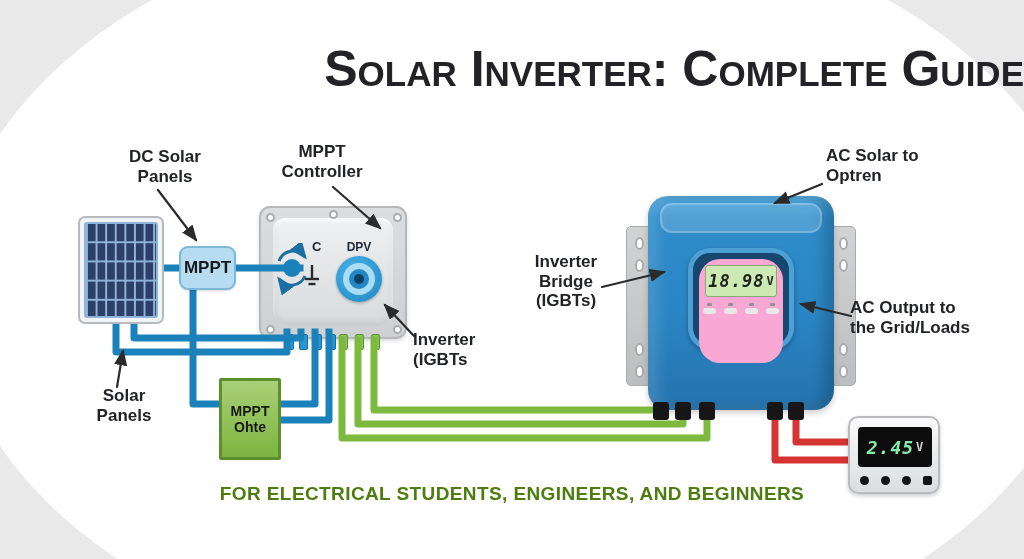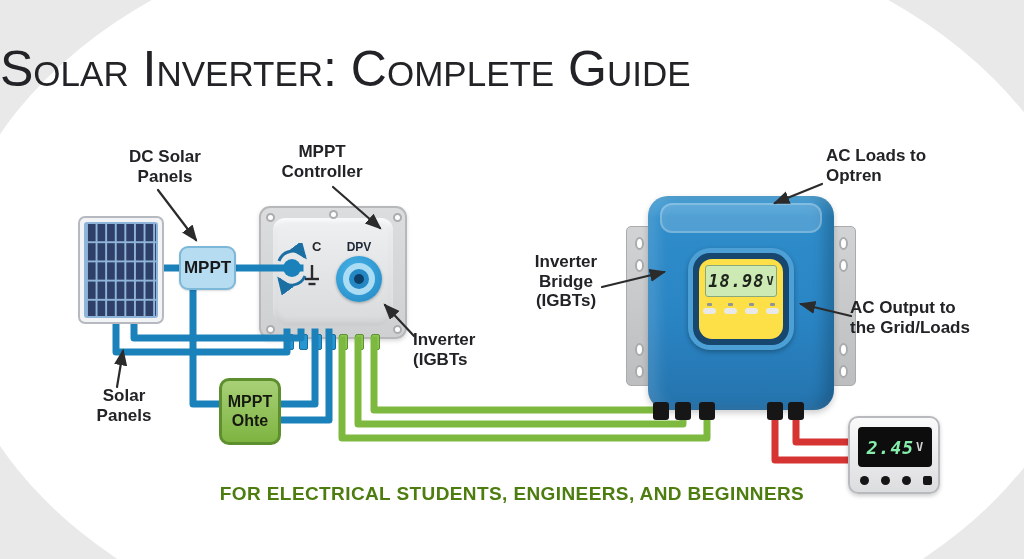--- a/index.html
+++ b/index.html
@@ -5,21 +5,21 @@
   :root{
     --wire_dc_blue:#1b81ba; --wire_output_green:#7cb93e; --wire_ac_red:#d63333;
     --inverter_body_blue:#2a85c4; --mppt_box_blue:#b5dcf0; --charge_box_green:#8fbf52;
     --solar_cell_navy:#2e4067; --lcd_green:#cde9b4; --meter_screen_black:#0d0d0d;
     --background_gray:#e9e9ea; --canvas_white:#ffffff; --text_dark:#1d1d1f;
   }
   *{margin:0;padding:0;box-sizing:border-box;}
   html,body{width:1024px;height:559px;overflow:hidden;}
   body{position:relative;background:var(--background_gray);font-family:"Liberation Sans",sans-serif;color:var(--text_dark);}
   .blob{position:absolute;left:-50px;top:-90px;width:1140px;height:760px;background:var(--canvas_white);border-radius:50%;z-index:1;}
-  .title{position:absolute;left:0;top:40px;width:1024px;text-align:left;font-size:50px;font-weight:400;font-variant:small-caps;letter-spacing:0px;color:#232327;z-index:4;}
+  .title{position:absolute;left:0;top:40px;width:1024px;text-align:right;font-size:50px;font-weight:700;font-variant:small-caps;letter-spacing:0px;color:#232327;z-index:4;}
   .footer{position:absolute;left:0;top:483px;width:1024px;text-align:center;font-size:19px;font-weight:700;letter-spacing:.4px;color:#4d7c0f;z-index:4;}
   .lbl{position:absolute;font-size:17px;font-weight:600;line-height:1.16;color:#222326;z-index:9;}
   .ctr{text-align:center;}
   svg.wires,svg.arrows{position:absolute;left:0;top:0;pointer-events:none;}
   svg.wires{z-index:5;} svg.arrows{z-index:9;}
   .wire{fill:none;stroke-width:7;stroke-linejoin:round;stroke-linecap:square;}
   .wire-blue{stroke:var(--wire_dc_blue);}
   .wire-green{stroke:var(--wire_output_green);}
   .wire-red{stroke:var(--wire_ac_red);}
   .arrow{fill:none;stroke:#2b2b2b;stroke-width:2.2;stroke-linecap:round;}
@@ -47,36 +47,36 @@
   .knob-label{font-size:12px;font-weight:700;color:#1d2736;}
   .knob{position:relative;margin:2px auto 0;width:46px;height:46px;border-radius:50%;background:radial-gradient(circle at 40% 35%,#49b4e8,#1f86c2);box-shadow:0 1px 3px rgba(0,0,0,.3);}
   .knob .r1{position:absolute;left:7px;top:7px;width:32px;height:32px;border-radius:50%;background:#aadcf4;}
   .knob .r2{position:absolute;left:13px;top:13px;width:20px;height:20px;border-radius:50%;background:#2388c4;}
   .knob .r3{position:absolute;left:18px;top:18px;width:10px;height:10px;border-radius:50%;background:#0d3f66;}
   .pin{position:absolute;width:9px;height:16px;top:126px;border-radius:2px;z-index:4;}
   .pin.b{background:#2796d2;border:1px solid #176d9c;}
   .pin.g{background:#8cc755;border:1px solid #5d8f2e;}
 
   
-  .charge{position:absolute;left:219px;top:378px;width:62px;height:67px;background:linear-gradient(180deg,#a8d077,#7eb441);
-    border:3px solid #5d8f2e;border-radius:10px;display:flex;align-items:center;justify-content:center;text-align:center;
-    font-size:16px;font-weight:600;color:#15190f;line-height:1.15;z-index:8;}
+  .charge{position:absolute;left:219px;top:378px;width:62px;height:82px;background:linear-gradient(180deg,#a8d077,#7eb441);
+    border:3px solid #5d8f2e;border-radius:2px;display:flex;align-items:center;justify-content:center;text-align:center;
+    font-size:14px;font-weight:600;color:#15190f;line-height:1.15;z-index:8;}
 
   
   .inverter{position:absolute;left:648px;top:196px;width:186px;height:214px;z-index:6;}
   .flange{position:absolute;width:26px;height:160px;top:30px;background:linear-gradient(180deg,#d2d3d5,#bcbec0);border:1px solid #a9abad;border-radius:5px;z-index:0;}
   .flange.l{left:-22px;} .flange.r{right:-22px;}
   .fhole{position:absolute;left:8px;width:9px;height:13px;border-radius:50%;background:#fff;border:2px solid #a9abad;}
   .inv-body{position:absolute;left:0;top:0;width:186px;height:214px;border-radius:20px;
     background:linear-gradient(180deg,#4ba6de 0%,#2f8dca 10%,var(--inverter_body_blue) 55%,#2473ad 100%);
     box-shadow:inset -9px 0 14px rgba(0,0,0,.20), inset 9px 0 14px rgba(255,255,255,.14), 0 3px 6px rgba(0,0,0,.2);z-index:1;}
   .inv-band{position:absolute;left:12px;top:7px;width:162px;height:30px;border-radius:12px;background:rgba(255,255,255,.17);border:2px solid rgba(255,255,255,.22);}
   .bezel{position:absolute;left:40px;top:52px;width:106px;height:102px;border-radius:22px;background:#4da0d6;padding:5px;box-shadow:0 2px 5px rgba(0,0,0,.3);}
   .bezel-in{width:96px;height:92px;border-radius:17px;background:#17466e;padding:6px;}
-  .blackpanel{width:84px;height:80px;border-radius:13px;background:#fde047;padding-top:6px;}
+  .blackpanel{width:84px;height:104px;border-radius:21px;background:#f9a8d4;padding-top:6px;}
   .lcd{width:72px;height:32px;margin:0 auto;background:var(--lcd_green);border-radius:3px;border:1px solid #8aa878;
     display:flex;align-items:center;justify-content:center;gap:2px;}
   .seg{font-family:"DejaVu Sans Mono",monospace;font-style:italic;font-weight:700;font-size:17px;color:#1c241c;letter-spacing:1px;}
   .segunit{font-family:"DejaVu Sans Mono",monospace;font-weight:700;font-size:12px;color:#222b22;}
   .btnrow{display:flex;justify-content:center;gap:8px;margin-top:6px;}
   .btncol{display:flex;flex-direction:column;align-items:center;gap:2px;}
   .btnmark{width:5px;height:3px;background:#8e9498;border-radius:1px;}
   .btnpill{width:13px;height:6px;background:#e8e8e8;border-radius:3px;}
   .term{position:absolute;top:206px;width:16px;height:18px;background:#161616;border-radius:3px;z-index:2;}
 
@@ -228,21 +228,21 @@
     <div class="mdot"></div>
     <div class="msq"></div>
   </div>
 </div>
 
 <div class="lbl ctr" style="left:110px;top:147px;width:110px;">DC Solar Panels</div>
 <div class="lbl ctr" style="left:262px;top:142px;width:120px;">MPPT Controller</div>
 <div class="lbl ctr" style="left:84px;top:386px;width:80px;">Solar Panels</div>
 <div class="lbl" style="left:413px;top:330px;width:80px;">Inverter (IGBTs</div>
 <div class="lbl ctr" style="left:520px;top:252px;width:92px;">Inverter Bridge (IGBTs)</div>
-<div class="lbl" style="left:826px;top:146px;width:115px;">AC Loads to Optren</div>
+<div class="lbl" style="left:826px;top:146px;width:115px;">AC Solar to Optren</div>
 <div class="lbl" style="left:850px;top:298px;width:125px;">AC Output to the Grid/Loads</div>
 
 <svg class="arrows" width="1024" height="559" viewBox="0 0 1024 559">
   <defs>
     <marker id="arr" markerWidth="9" markerHeight="9" refX="6.5" refY="3" orient="auto">
         <path d="M0,0 L7.5,3 L0,6 z" fill="#2b2b2b"></path>
       </marker>
   </defs>
   <path class="arrow" d="M158,190 L196,240" marker-end="url(#arr)"></path>
   <path class="arrow" d="M333,187 L380,228" marker-end="url(#arr)"></path>

